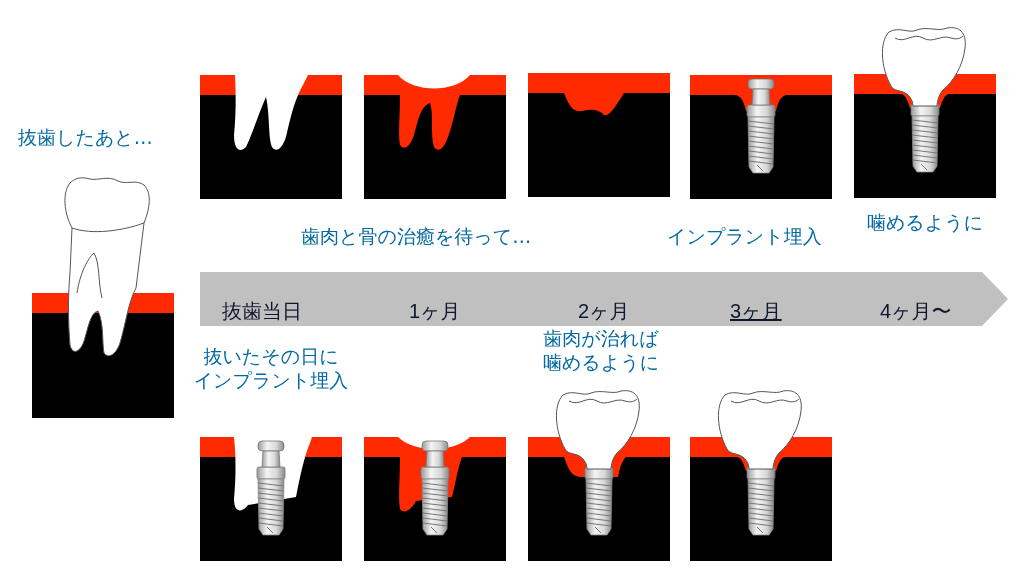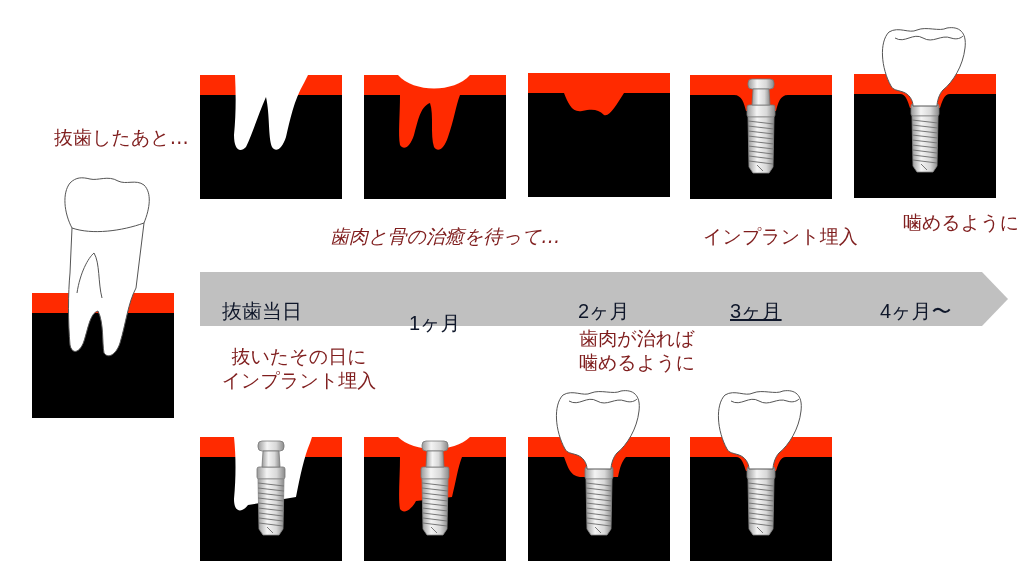--- a/index.html
+++ b/index.html
@@ -1,17 +1,17 @@
 <!DOCTYPE html>
 <html><head>
 <meta charset="utf-8">
 <style>
   html,body{margin:0;padding:0;background:#fff;}
   body{width:1024px;height:584px;position:relative;overflow:hidden;font-family:"DejaVu Sans","Liberation Sans",sans-serif;color:#555;}
-  .label{position:absolute;font-size:19px;color:#7f1d1d;white-space:nowrap;line-height:24px;margin-left:36px;}
+  .label{position:absolute;font-size:19px;color:#0369a1;white-space:nowrap;line-height:24px;}
   .center{text-align:center;}
   .panel{position:absolute;width:142px;height:124px;}
   .panel svg{display:block;width:100%;height:100%;}
   .arrow{position:absolute;left:200px;top:272px;width:808px;height:54px;}
   .arrow svg{position:absolute;left:0;top:0;}
   .step{position:absolute;top:284px;height:54px;line-height:54px;font-size:20px;color:#0f172a;font-family:"Liberation Sans","DejaVu Sans",sans-serif;}
 </style>
 </head>
 <body>
 
@@ -97,38 +97,38 @@
 </div>
 <div class="panel" style="left:854px;top:74px;">
   <svg viewBox="0 0 142 124" style="overflow:visible">
     <rect width="142" height="124" fill="#000"></rect>
     <path d="M0 0 L142 0 L142 20 L96 20 C90 20 88 28 86 34 L56 34 C54 28 52 20 46 20 L0 20 Z" fill="#ff2a00"></path>
     <use href="#fixture" x="71" y="30"></use>
     <use href="#crown" x="71" y="14"></use>
   </svg>
 </div>
 
-<div class="label" style="left:294px;top:224px;font-style:italic;">歯肉と骨の治癒を待って…</div>
+<div class="label" style="left:301px;top:224px;">歯肉と骨の治癒を待って…</div>
 <div class="label" style="left:667px;top:224px;">インプラント埋入</div>
 <div class="label center" style="left:855px;top:210px;width:140px;">
   <div>噛めるように</div>
 </div>
 
 <div class="arrow">
   <svg width="808" height="54" viewBox="0 0 808 54">
     <path d="M0 0 L782 0 L808 27 L782 54 L0 54 Z" fill="#c0c0c0"></path>
   </svg>
 </div>
 <div class="step" style="left:222px;">抜歯当日</div>
-<div class="step" style="left:409px;margin-top:12px;">1ヶ月</div>
+<div class="step" style="left:409px;">1ヶ月</div>
 <div class="step" style="left:578px;">2ヶ月</div>
 <div class="step" style="left:730px;text-decoration:underline;">3ヶ月</div>
 <div class="step" style="left:880px;">4ヶ月〜</div>
 
-<div class="label center" style="left:170px;top:344px;width:186px;">
+<div class="label center" style="left:178px;top:344px;width:186px;">
   <div>抜いたその日に</div>
   <div>インプラント埋入</div>
 </div>
 <div class="label center" style="left:530px;top:326px;width:142px;">
   <div>歯肉が治れば</div>
   <div>噛めるように</div>
 </div>
 
 <div class="panel" style="left:200px;top:437px;">
   <svg viewBox="0 0 142 124">

